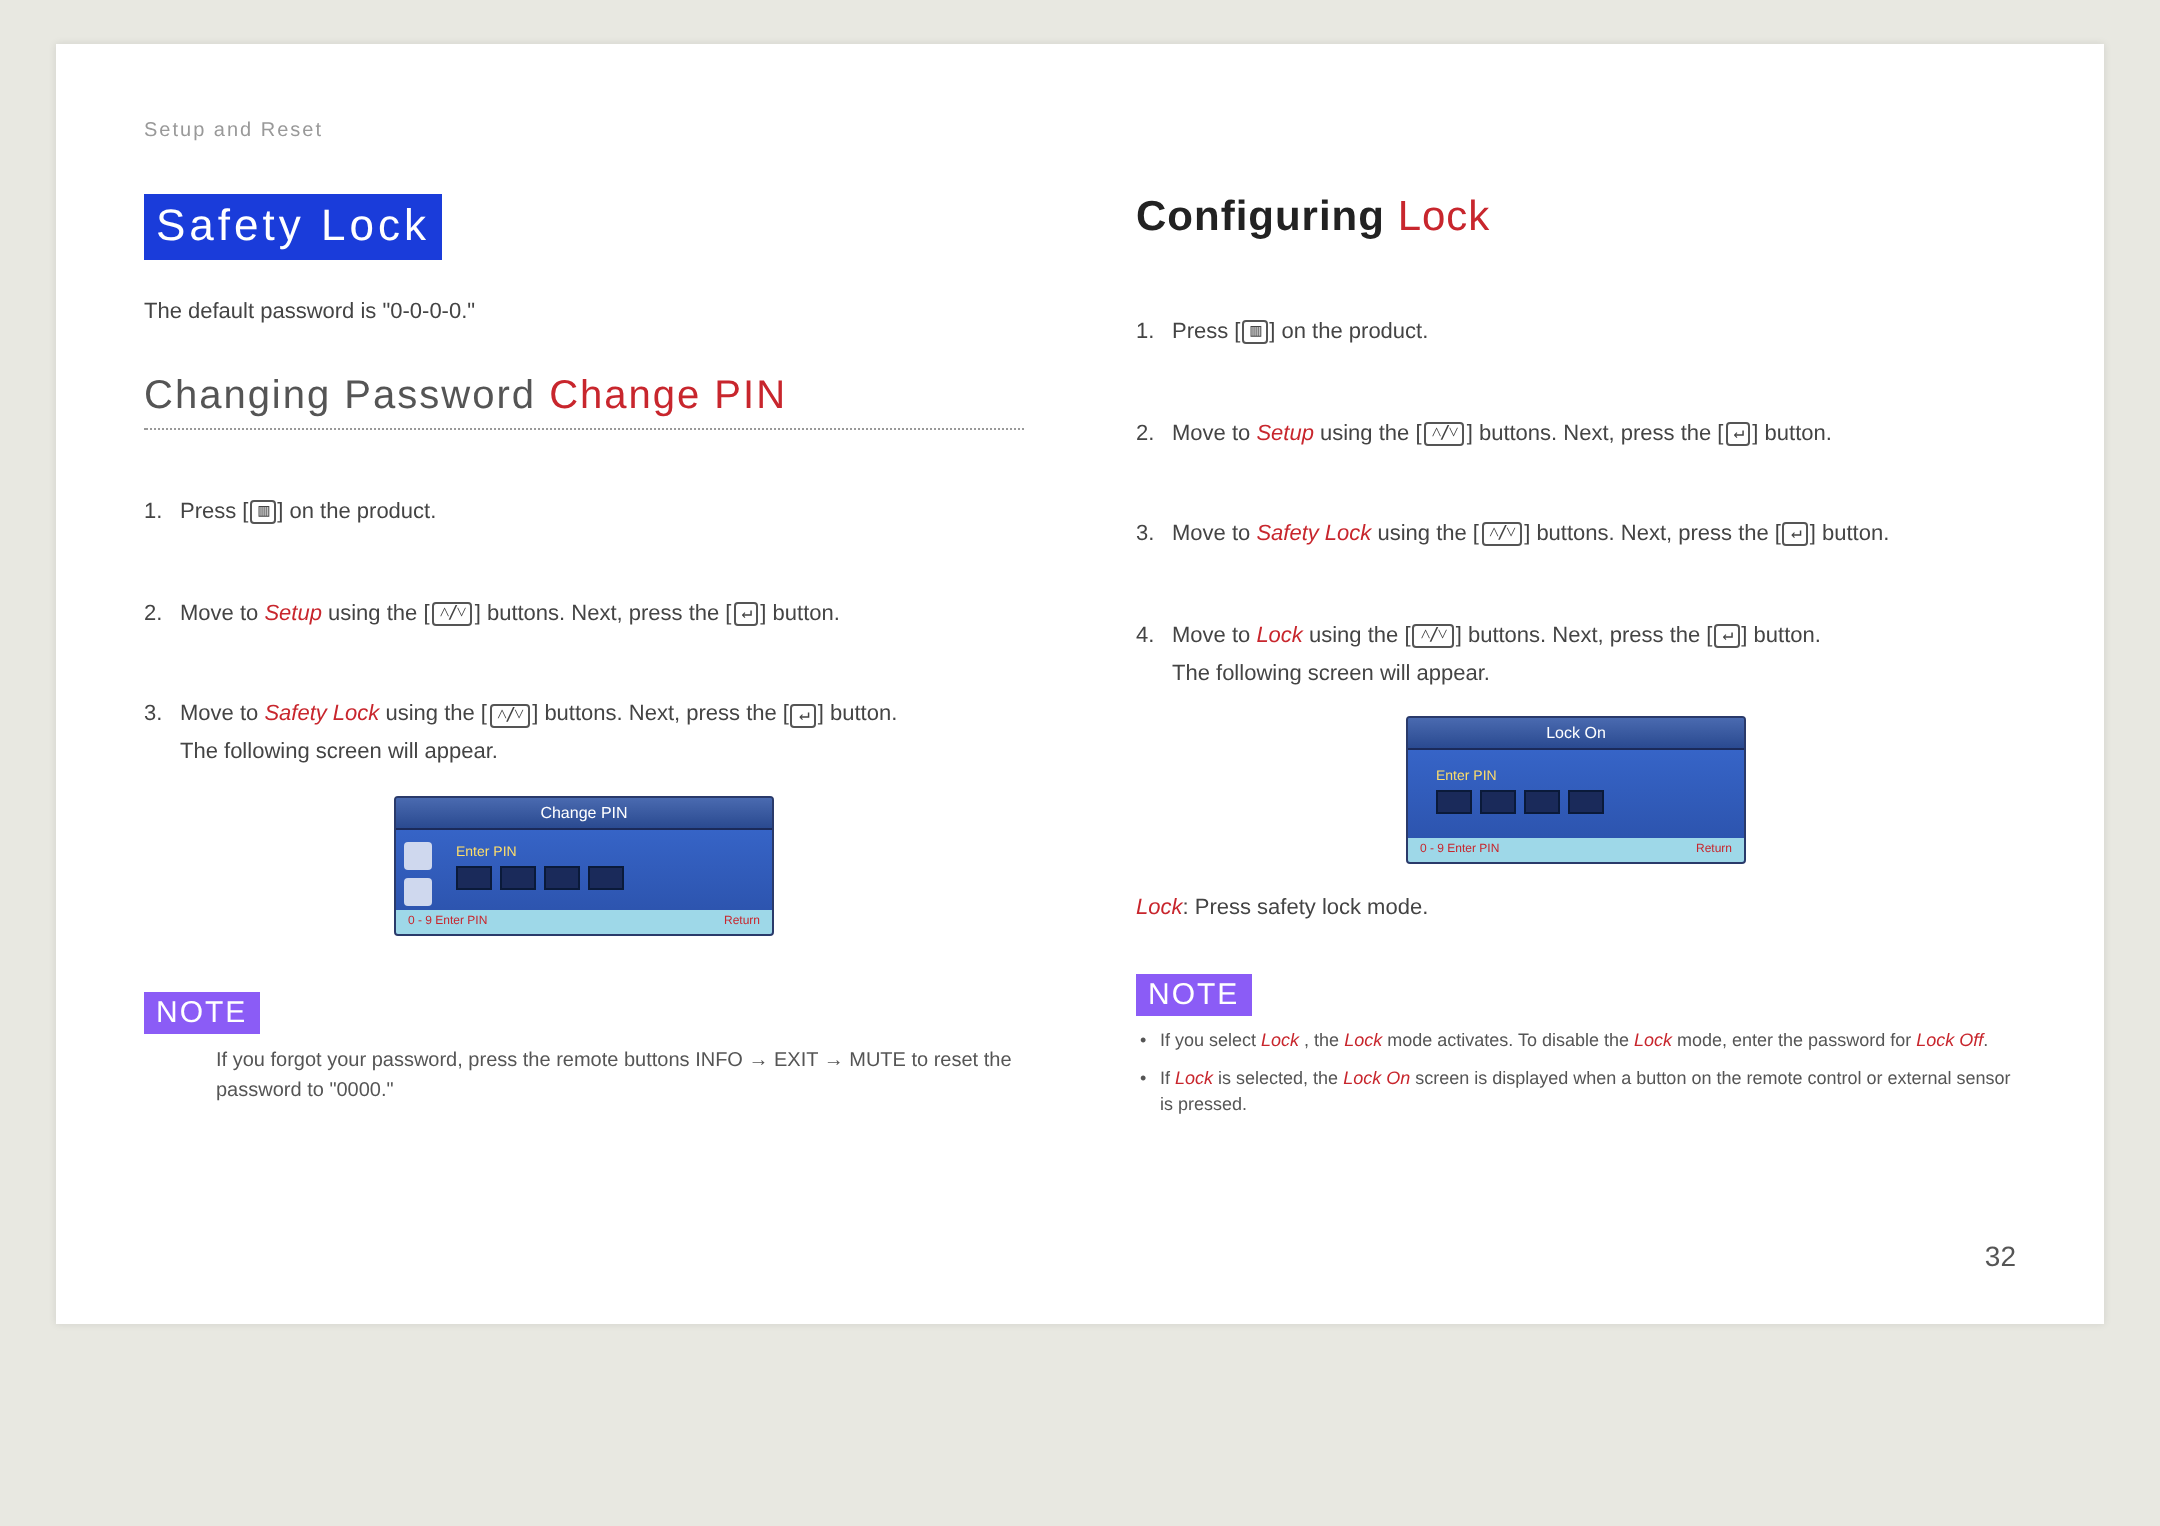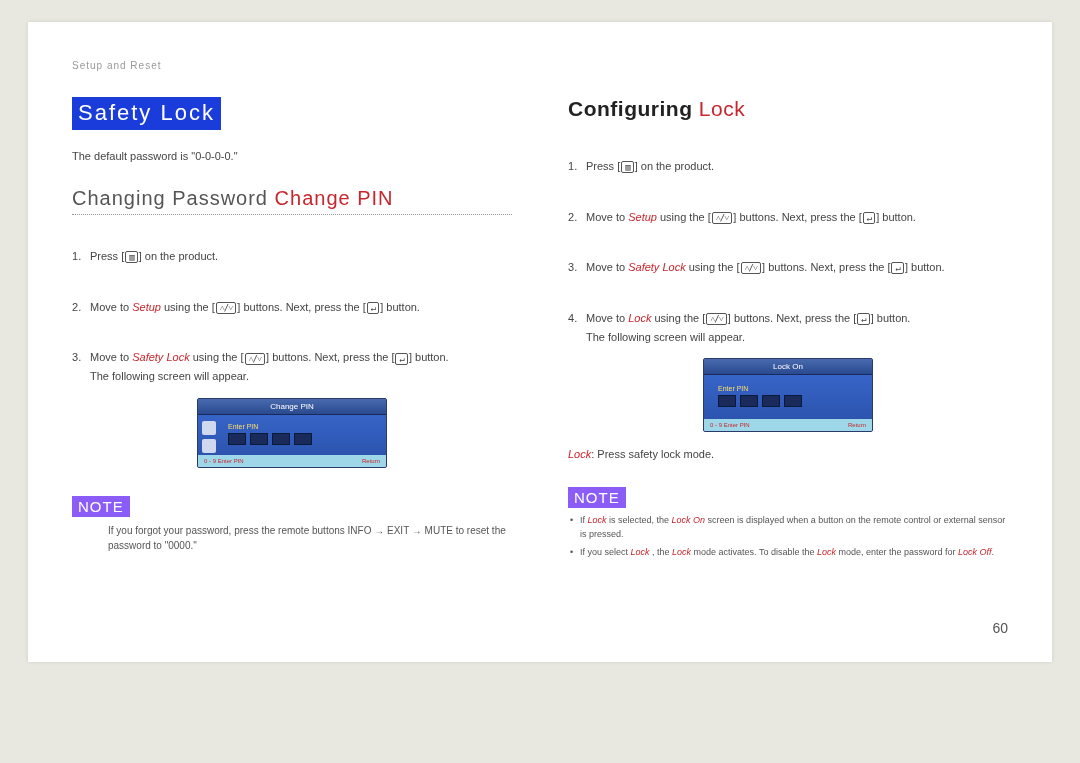--- a/index.html
+++ b/index.html
@@ -274,20 +274,20 @@
           <span>Return</span>
         </div>
       </div>
 
       <p class="body">
         <span class="accent-inline">Lock</span><span>: Press safety lock mode.</span>
       </p>
 
       <div class="note-label">NOTE</div>
       <ul class="note-list" id="right-notes">
+          <li><span>If you select </span><span class="accent-inline">Lock</span><span> , the </span><span class="accent-inline">Lock</span><span> mode activates. To disable the </span><span class="accent-inline">Lock</span><span> mode, enter the password for </span><span class="accent-inline">Lock Off</span><span>.</span></li>
           <li><span>If </span><span class="accent-inline">Lock</span><span> is selected, the </span><span class="accent-inline">Lock On</span><span> screen is displayed when a button on the remote control or external sensor is pressed.</span></li>
-          <li><span>If you select </span><span class="accent-inline">Lock</span><span> , the </span><span class="accent-inline">Lock</span><span> mode activates. To disable the </span><span class="accent-inline">Lock</span><span> mode, enter the password for </span><span class="accent-inline">Lock Off</span><span>.</span></li>
         </ul>
     </div>
   </div>
 
-  <div class="pagenum">60</div>
+  <div class="pagenum">32</div>
 </div>
 
 </body></html>

